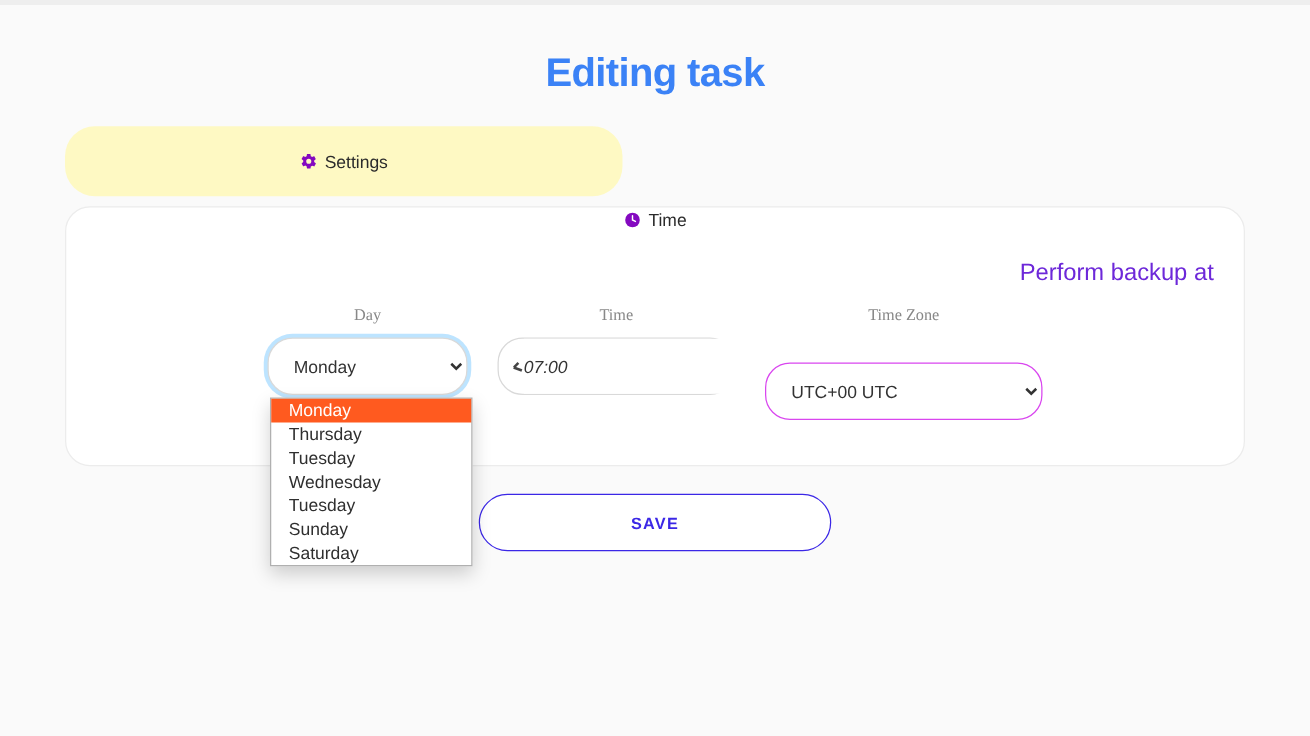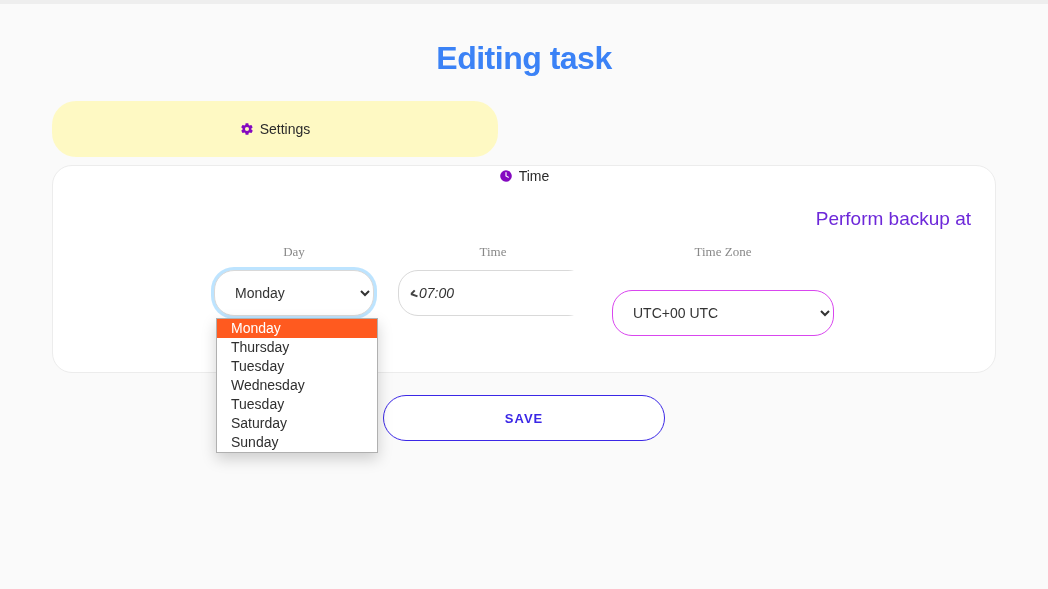--- a/index.html
+++ b/index.html
@@ -264,15 +264,15 @@
   </div>
 
 </div>
 
 <div class="dropdown-panel" id="day-dropdown">
     <div class="dropdown-option selected">Monday</div>
     <div class="dropdown-option">Thursday</div>
     <div class="dropdown-option">Tuesday</div>
     <div class="dropdown-option">Wednesday</div>
     <div class="dropdown-option">Tuesday</div>
+    <div class="dropdown-option">Sunday</div>
     <div class="dropdown-option">Saturday</div>
-    <div class="dropdown-option">Sunday</div>
   </div>
 
 </body></html>

